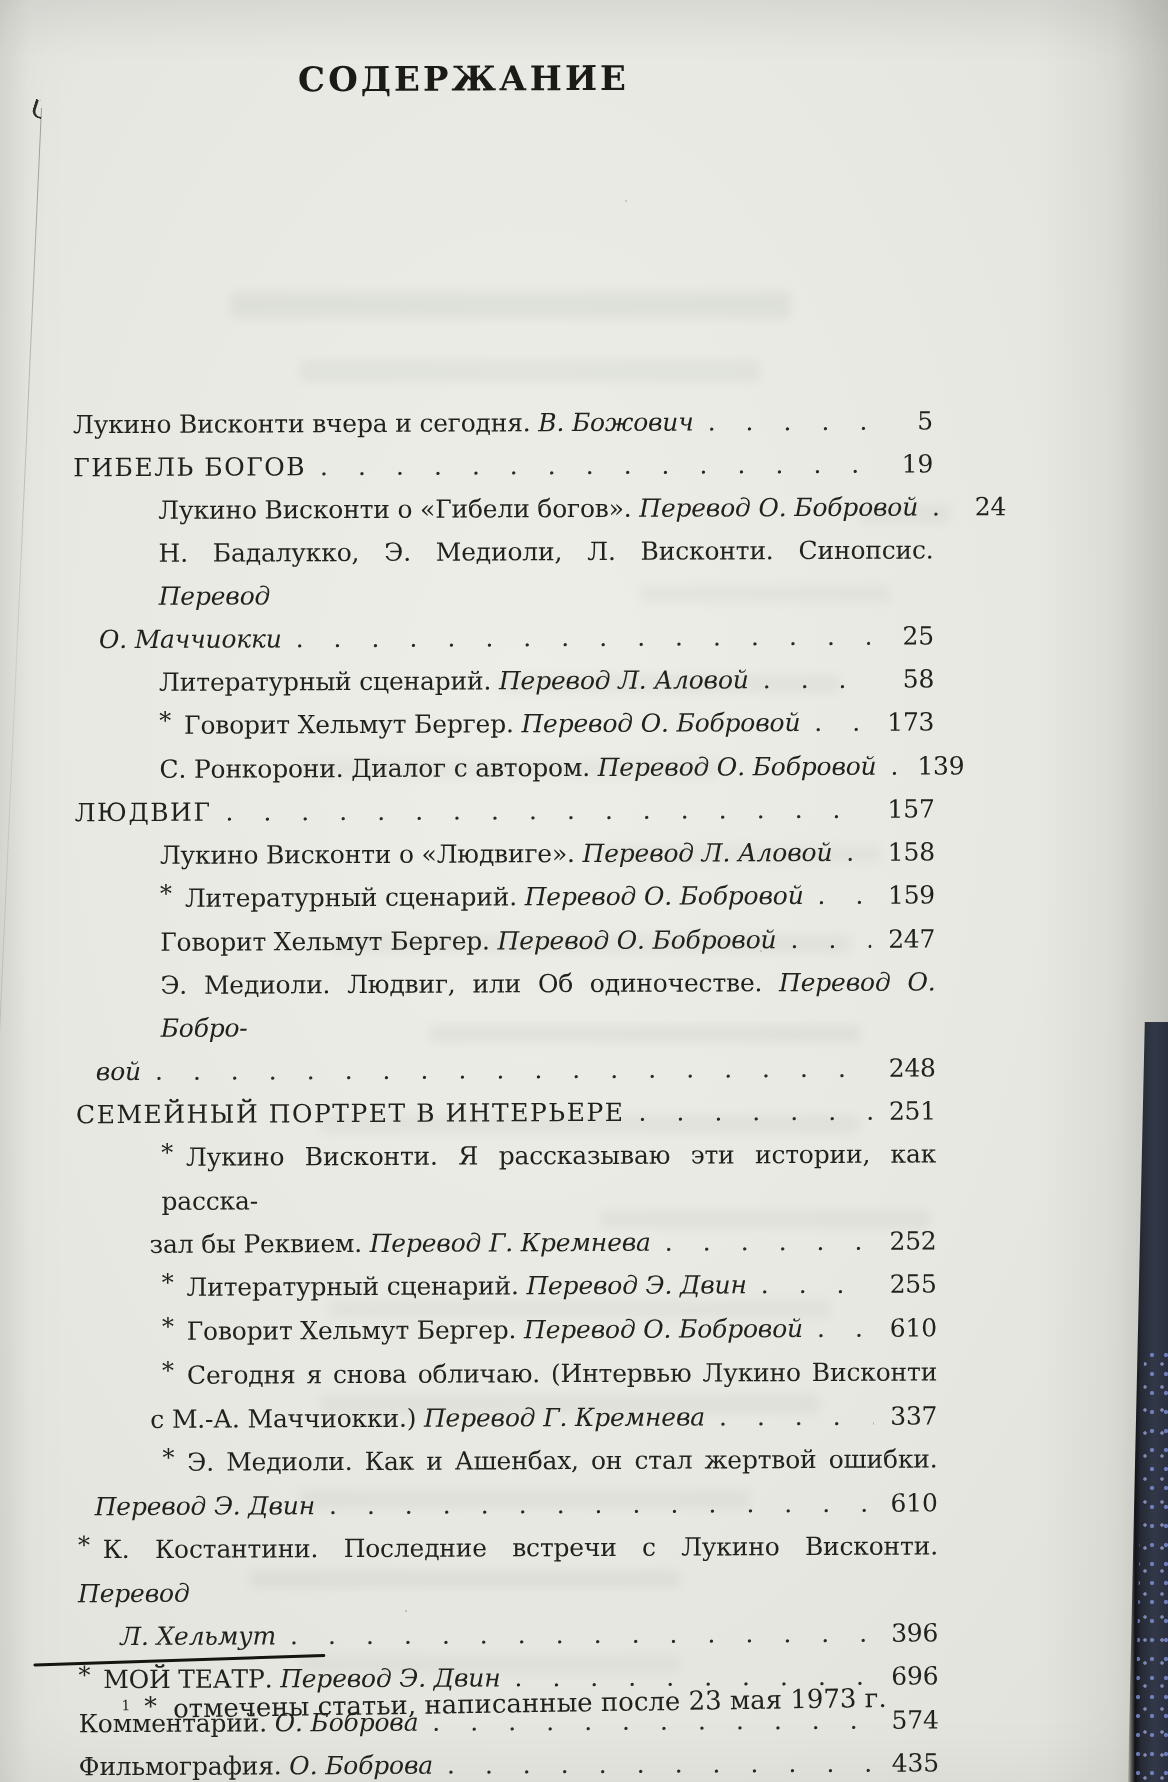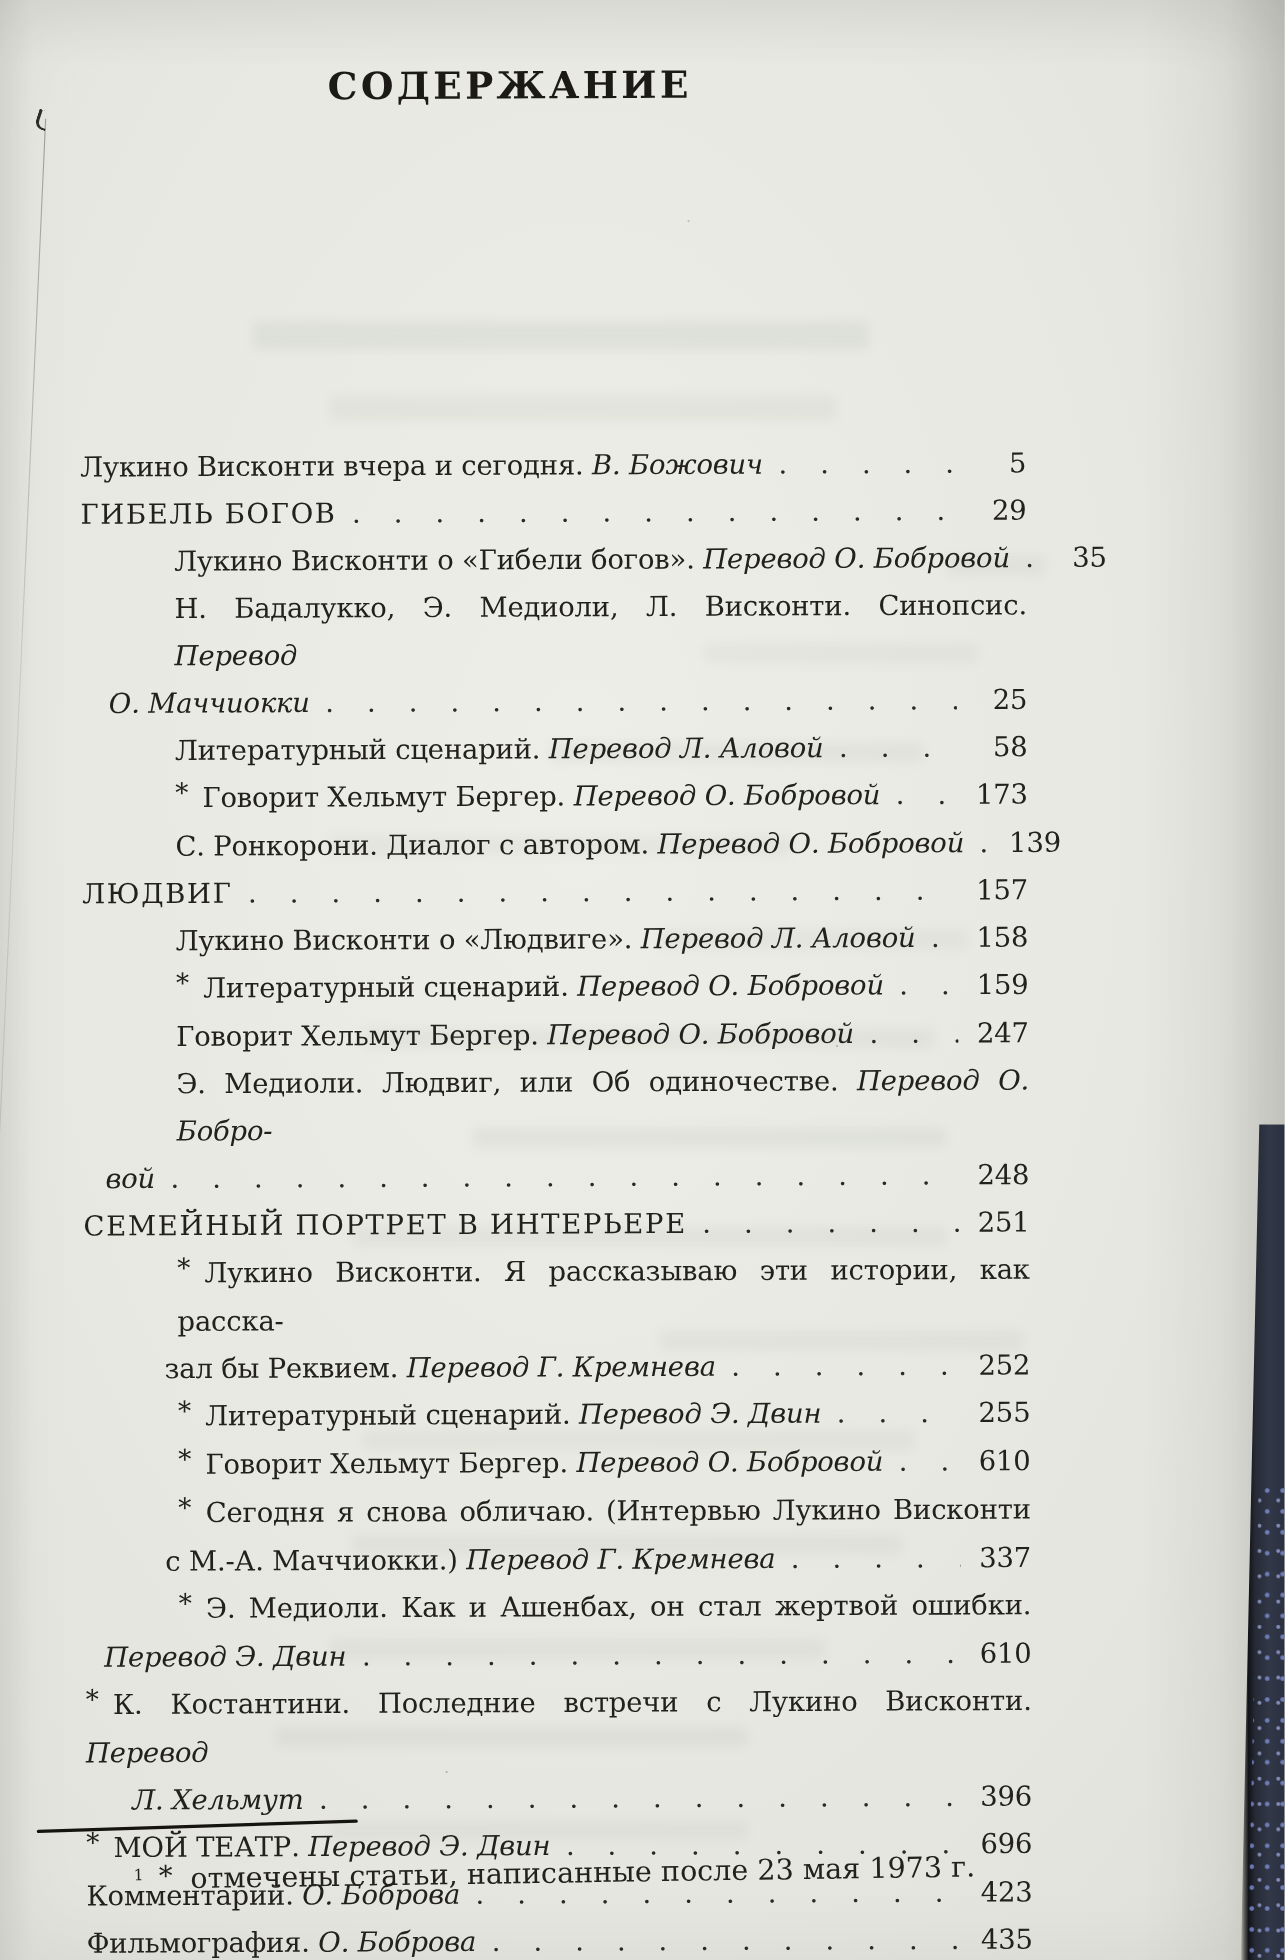--- a/index.html
+++ b/index.html
@@ -128,28 +128,28 @@
         <div class="toc-line" style="padding-left: 0px;">
           <span class="toc-text"><span>Лукино Висконти вчера и сегодня. </span><span class="it">В. Божович</span></span>
           <span class="leader">................................................</span>
           <span class="pg">5</span>
         </div>
       </div>
       <div class="toc-entry heading">
         <div class="toc-line" style="padding-left: 0px;">
           <span class="toc-text"><span>ГИБЕЛЬ БОГОВ</span></span>
           <span class="leader">................................................</span>
-          <span class="pg">29</span>
+          <span class="pg">19</span>
         </div>
       </div>
       <div class="toc-entry">
         <div class="toc-line" style="padding-left: 85px;">
           <span class="toc-text"><span>Лукино Висконти о «Гибели богов». </span><span class="it">Перевод О. Бобровой</span></span>
           <span class="leader">................................................</span>
-          <span class="pg">35</span>
+          <span class="pg">24</span>
         </div>
       </div>
       <div class="toc-entry">
         <div class="toc-line nolead" style="padding-left: 85px;">
           <span class="toc-text"><span>Н. Бадалукко, Э. Медиоли, Л. Висконти. Синопсис. </span><span class="it">Перевод</span></span>
         </div>
         <div class="toc-line" style="padding-left: 25px;">
           <span class="toc-text"><span class="it">О. Маччиокки</span></span>
           <span class="leader">................................................</span>
           <span class="pg">25</span>
@@ -279,21 +279,21 @@
         <div class="toc-line" style="padding-left: 0px;">
           <span class="toc-text"><span class="star">*</span><span>МОЙ ТЕАТР. </span><span class="it">Перевод Э. Двин</span></span>
           <span class="leader">................................................</span>
           <span class="pg">696</span>
         </div>
       </div>
       <div class="toc-entry">
         <div class="toc-line" style="padding-left: 0px;">
           <span class="toc-text"><span>Комментарий. </span><span class="it">О. Боброва</span></span>
           <span class="leader">................................................</span>
-          <span class="pg">423</span>
+          <span class="pg">574</span>
         </div>
       </div>
       <div class="toc-entry">
         <div class="toc-line" style="padding-left: 0px;">
           <span class="toc-text"><span>Фильмография. </span><span class="it">О. Боброва</span></span>
           <span class="leader">................................................</span>
           <span class="pg">435</span>
         </div>
       </div>
     </div>

